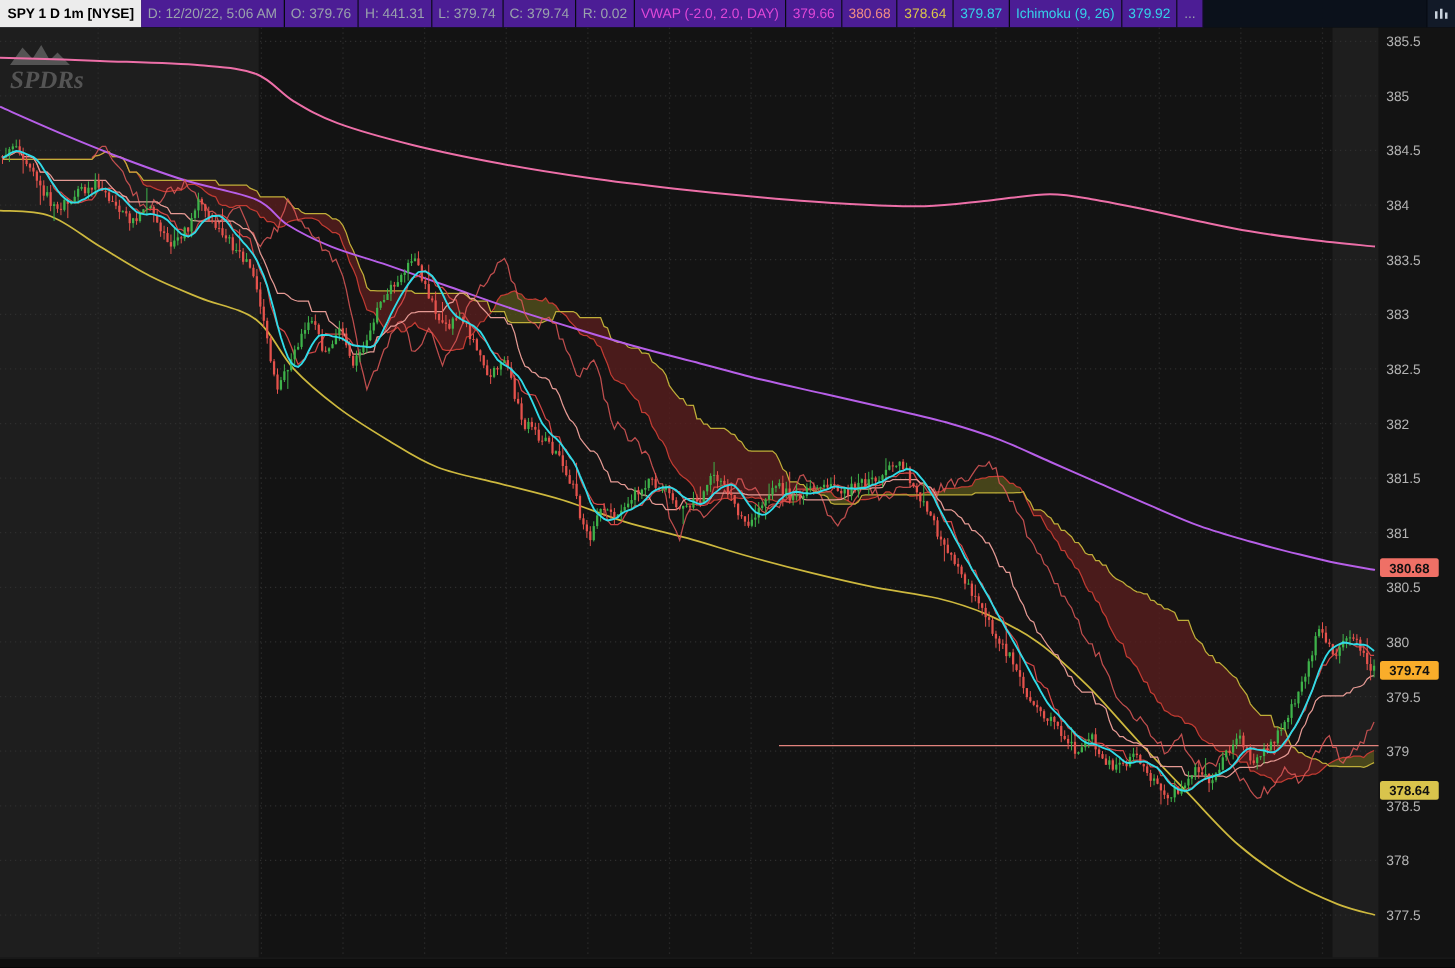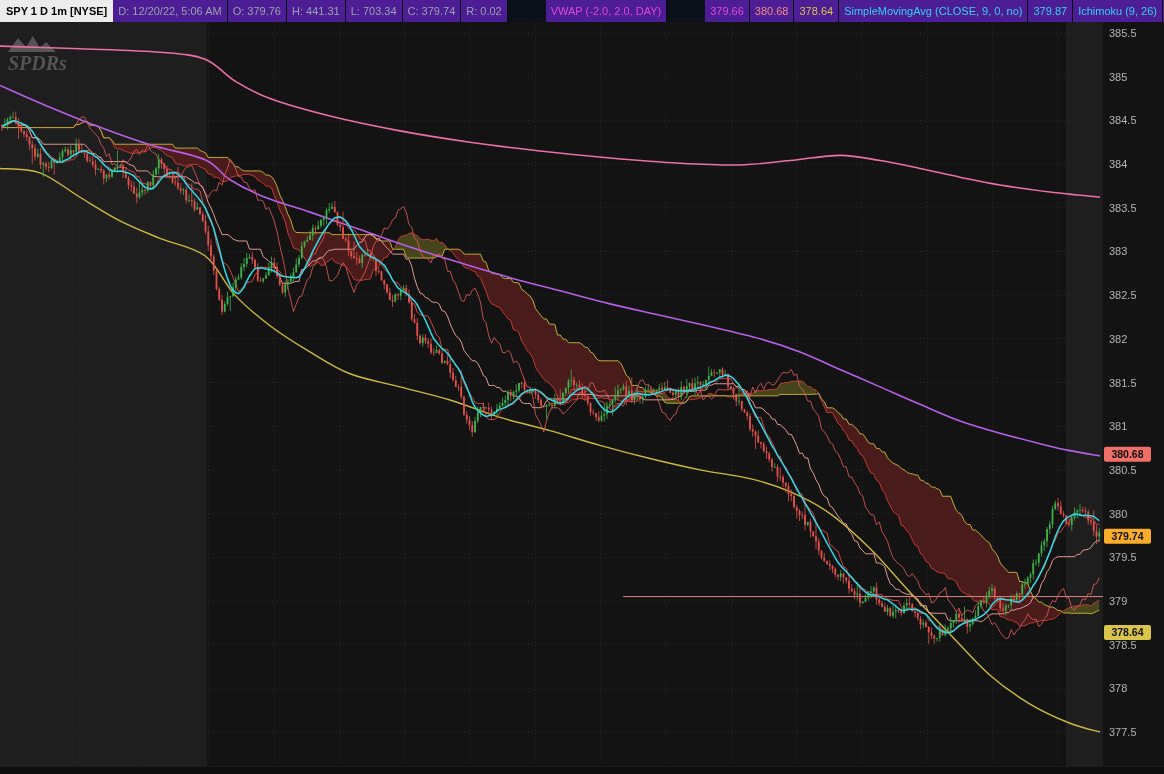--- a/index.html
+++ b/index.html
@@ -4,44 +4,43 @@
 <style>
   html,body{margin:0;padding:0;background:#000;}
   .app{position:relative;width:1164px;height:774px;background:#131313;overflow:hidden;
        font-family:"Liberation Sans",sans-serif;}
   .toolbar{position:absolute;top:0;left:0;width:1164px;height:22px;background:#0b111b;
            display:flex;align-items:stretch;font-size:11px;color:#9aa3ad;overflow:hidden;}
   .chip{background:#ececec;color:#000;font-weight:bold;display:flex;align-items:center;
         padding:0 6px;white-space:nowrap;}
   .seg{display:flex;align-items:center;padding:0 5px;border-right:1px solid #060a10;
        background:#4c1d95;white-space:nowrap;}
-  .m{color:#e048d8;margin-left:38px;} .sal{color:#f08d85;} .yel{color:#d9c64b;} .cy{color:#35d2ea;} .gr{color:#9aa3ad;}
+  .m{color:#e048d8;} .sal{color:#f08d85;} .yel{color:#d9c64b;} .cy{color:#35d2ea;} .gr{color:#9aa3ad;}
   .spacer{flex:1;background:#0b111b;}
   .tb-icon{width:22px;display:flex;align-items:center;justify-content:center;
            border-left:1px solid #060a10;background:#121a28;cursor:pointer;}
   #chart{position:absolute;top:22px;left:0;}
 </style>
 </head>
 <body>
 
 <div class="app">
 
   <div class="toolbar">
     <span class="chip">SPY 1 D 1m [NYSE]</span>
     <span class="seg">D: 12/20/22, 5:06 AM</span>
     <span class="seg">O: 379.76</span>
     <span class="seg">H: 441.31</span>
-    <span class="seg">L: 703.34</span>
+    <span class="seg">L: 379.74</span>
     <span class="seg">C: 379.74</span>
     <span class="seg">R: 0.02</span>
     <span class="seg m">VWAP (-2.0, 2.0, DAY)</span>
     <span class="seg m">379.66</span>
     <span class="seg sal">380.68</span>
     <span class="seg yel">378.64</span>
-    <span class="seg cy">SimpleMovingAvg (CLOSE, 9, 0, no)</span>
     <span class="seg cy">379.87</span>
     <span class="seg cy">Ichimoku (9, 26)</span>
     <span class="seg cy">379.92</span>
     <span class="seg gr">...</span>
     <span class="spacer"></span>
     <span class="tb-icon">
       <svg width="14" height="14">
         <rect x="2" y="5" width="2" height="6" fill="#c9d2dc"></rect>
         <rect x="6" y="3" width="2" height="8" fill="#c9d2dc"></rect>
         <rect x="10" y="6" width="2" height="5" fill="#c9d2dc"></rect>

